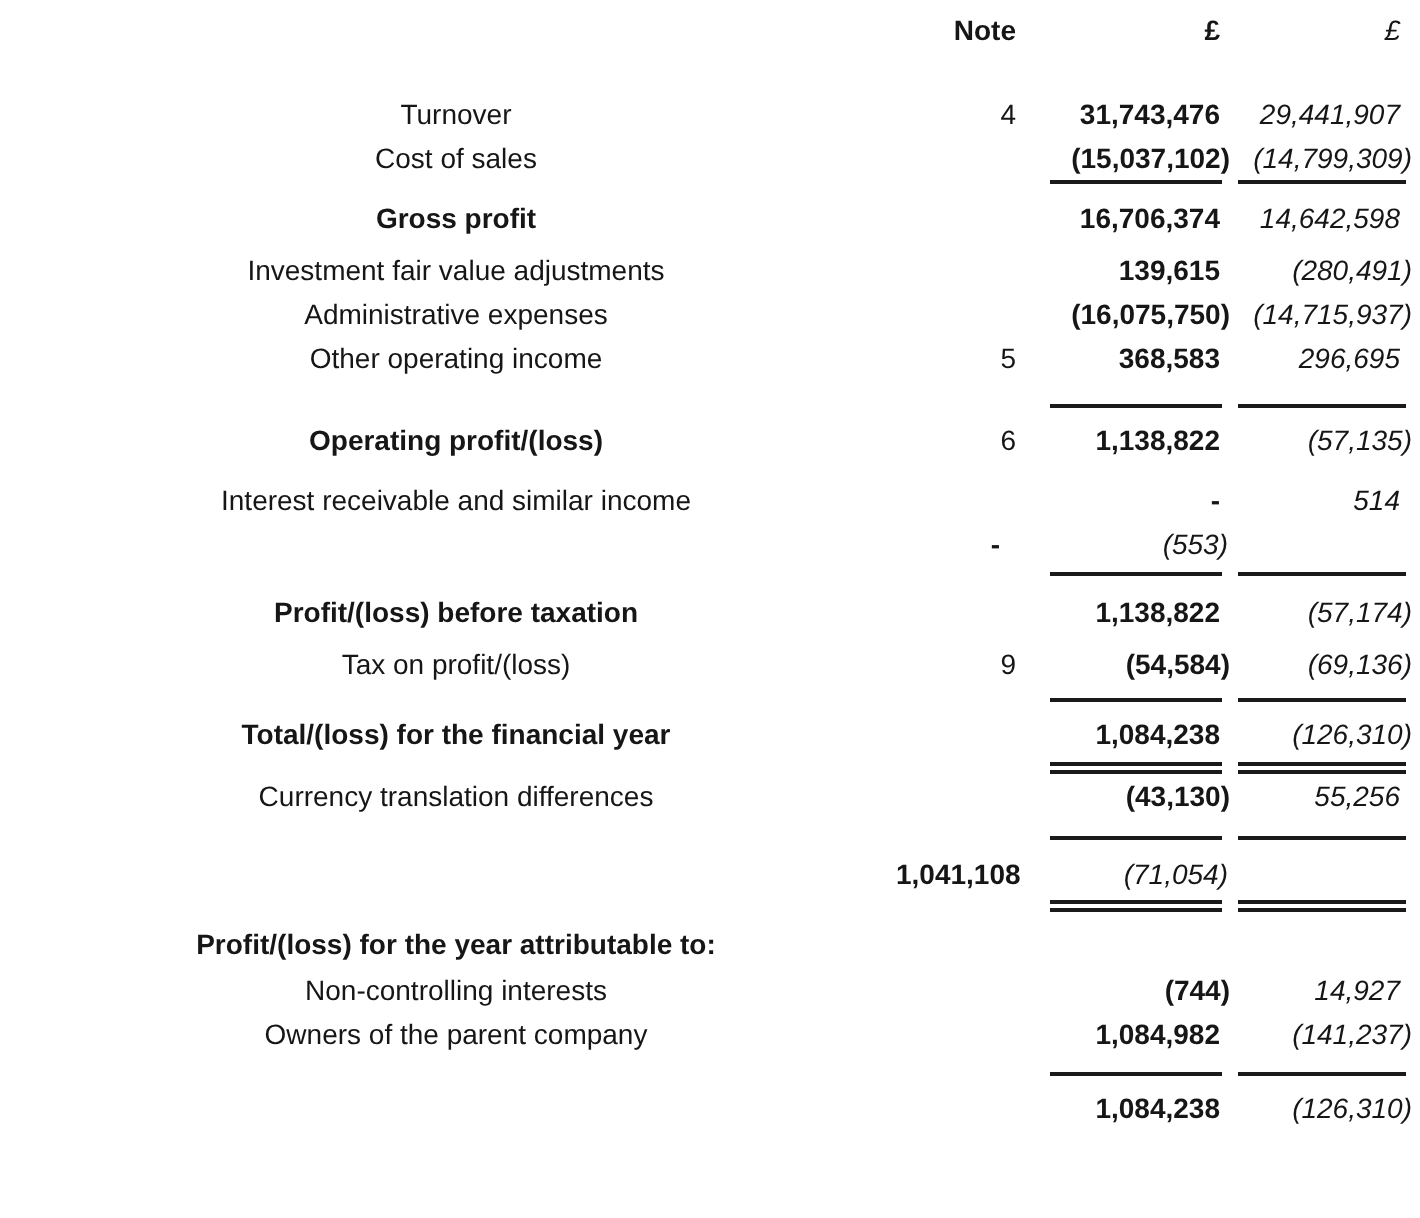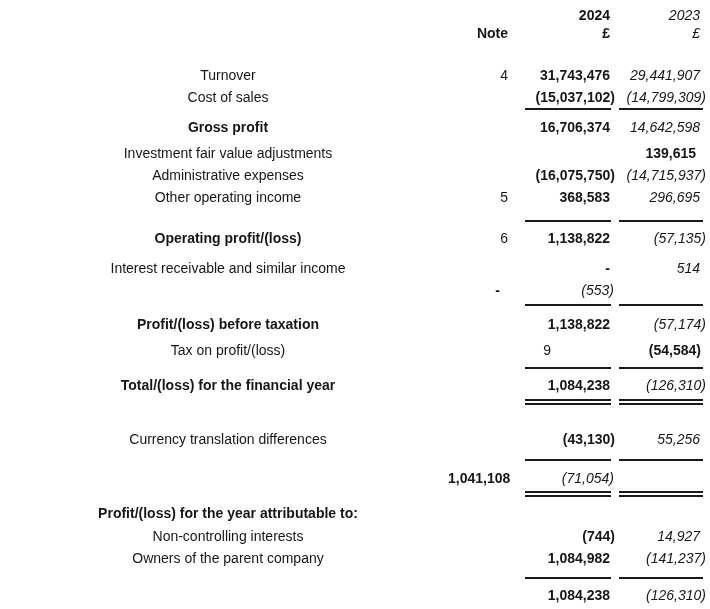--- a/index.html
+++ b/index.html
@@ -32,35 +32,29 @@
   .rulerow{
     display:grid;
     grid-template-columns:440px 60px 110px 92px;
   }
   .rule{display:block;height:0;border-top:2px solid #1a1a1a;}
   .r24{grid-column:3;width:86px;justify-self:end;margin-right:7px;}
   .r23{grid-column:4;width:84px;justify-self:end;margin-right:7px;}
   .dbl .rule{height:2px;border-top:2px solid #1a1a1a;border-bottom:2px solid #1a1a1a;}
   .spacer22{height:22px;}
   .mt1{margin-top:1px;}.mt2{margin-top:2px;}.mt3{margin-top:3px;}
-  .mt4{margin-top:4px;gap:43px;}.mt5{margin-top:5px;}.mt6{margin-top:6px;}
+  .mt4{margin-top:4px;}.mt5{margin-top:5px;}.mt6{margin-top:6px;}
   .mt7{margin-top:7px;}.mt8{margin-top:8px;}.mt9{margin-top:9px;}
-  .mt12{margin-top:12px;}.mt23{margin-top:23px;}
+  .mt12{margin-top:12px;}.mt23{}
 </style>
 </head>
 <body>
 
 <div class="sheet">
 
-  <div class="row hdr">
-    <span class="lbl"></span>
-    <span class="note"></span>
-    <span class="val cur pad">2024</span>
-    <span class="val pri pad">2023</span>
-  </div>
   <div class="row hdr">
     <span class="lbl"></span>
     <span class="note">Note</span>
     <span class="val cur pad">£</span>
     <span class="val pri pad">£</span>
   </div>
 
   <div class="spacer22"></div>
 
   <div class="row">

